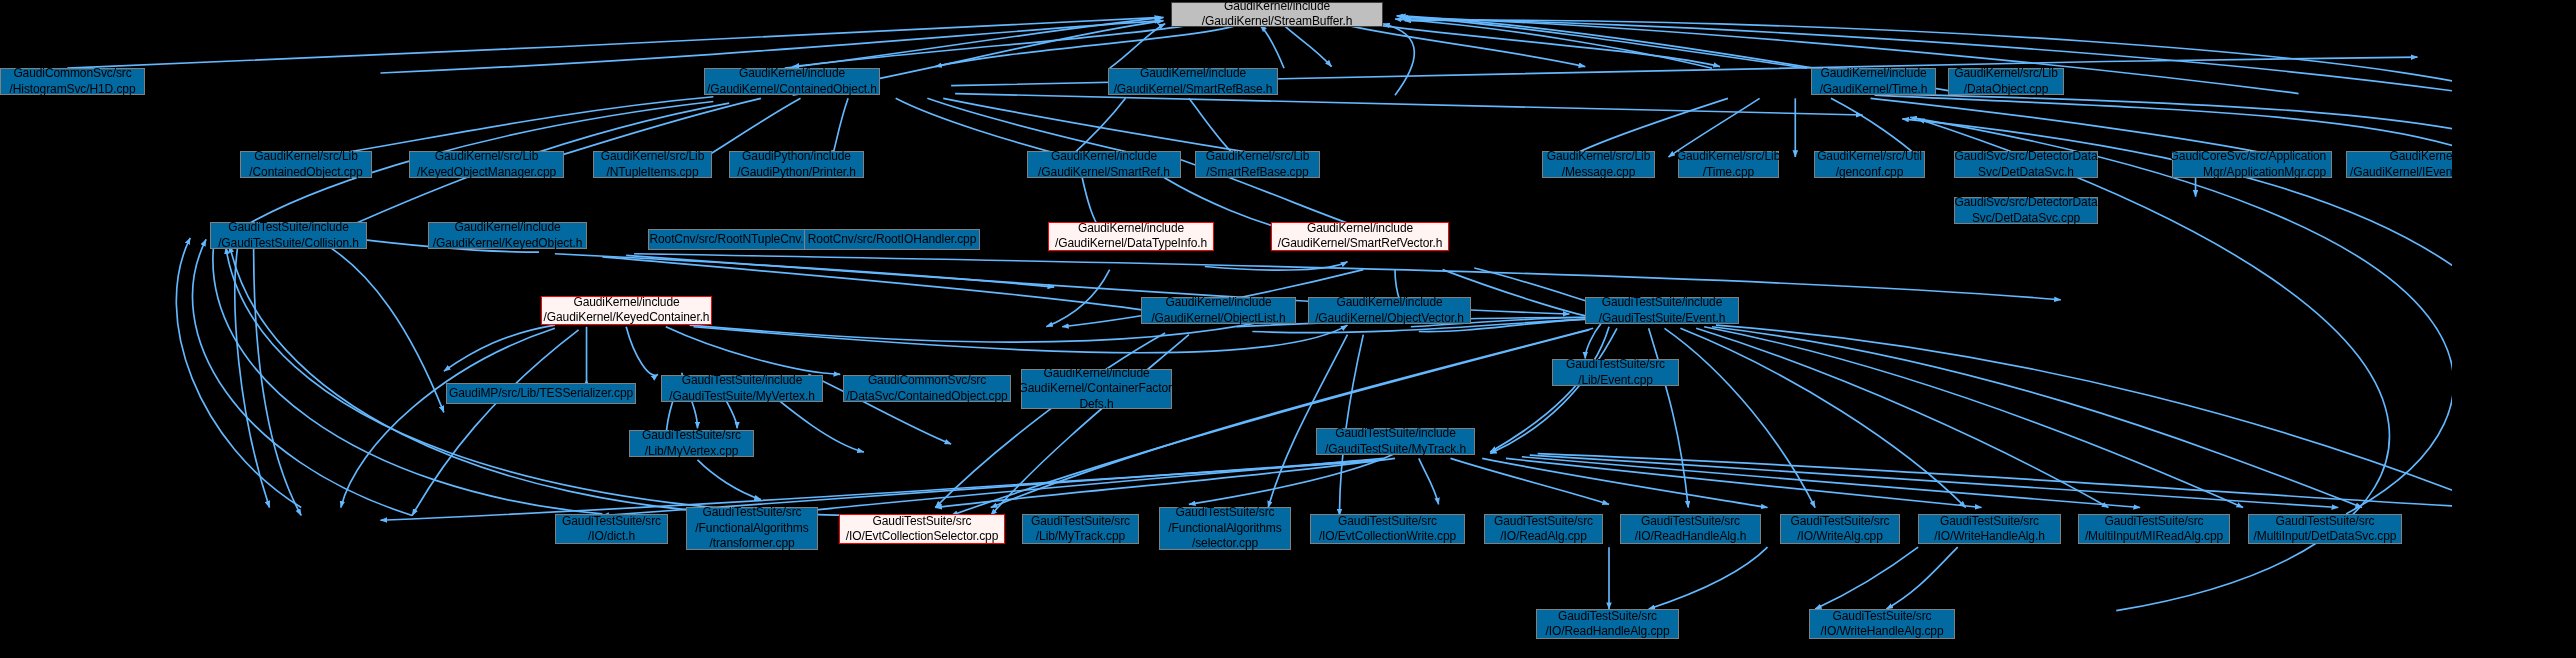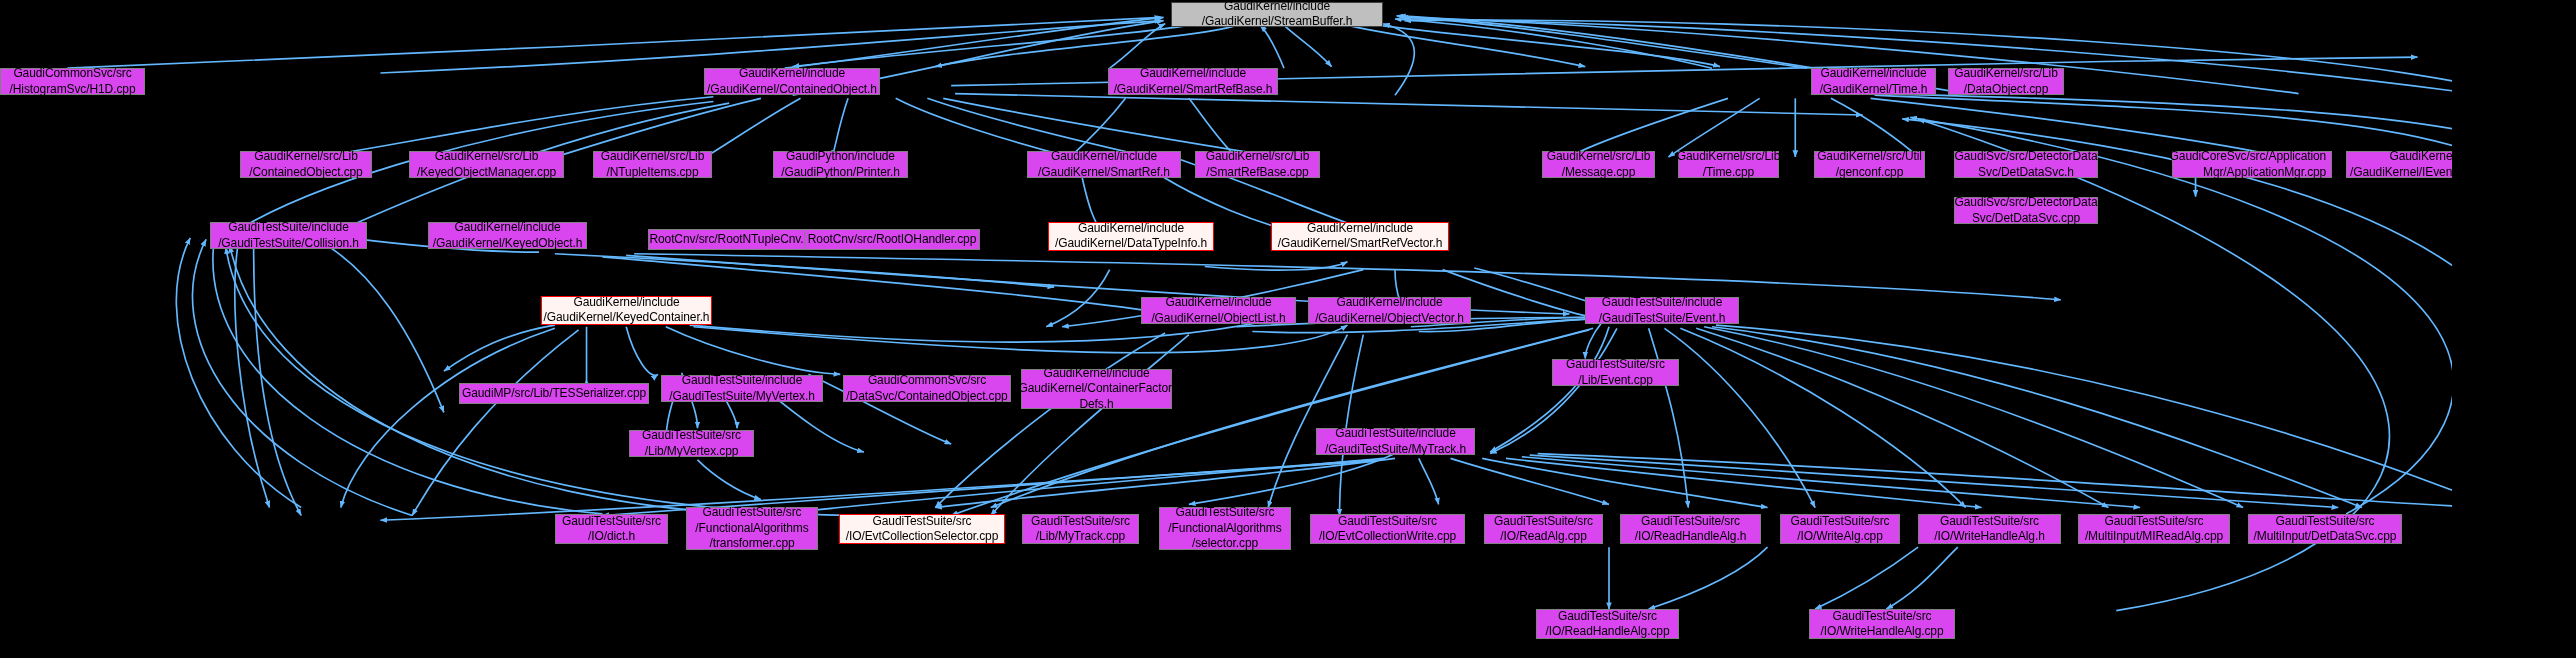--- a/index.html
+++ b/index.html
@@ -14,21 +14,21 @@
   }
   #edges{position:absolute;left:0;top:0;width:2576px;height:659px;}
   .node{
     position:absolute;
     box-sizing:border-box;
     display:flex;
     flex-direction:column;
     align-items:center;
     justify-content:center;
     text-align:center;
-    background:#d946ef;
+    background:#0369a1;
     border:0.8px solid #808080;
     color:#000000;
     font-size:12px;
     line-height:1.28;
     letter-spacing:-0.1px;
     padding:1.6px 4.8px;
     white-space:nowrap;
     z-index:5;
   }
   .node .ln{display:block;}
@@ -226,21 +226,21 @@
   <div class="node" style="left:409px;top:151px;width:155px;height:27px;">
     <span class="ln">GaudiKernel/src/Lib</span>
     <span class="ln">/KeyedObjectManager.cpp</span>
   </div>
 
   <div class="node" style="left:593px;top:151px;width:119px;height:27px;">
     <span class="ln">GaudiKernel/src/Lib</span>
     <span class="ln">/NTupleItems.cpp</span>
   </div>
 
-  <div class="node" style="left:773px;top:151px;width:135px;height:27px;text-align:center;">
+  <div class="node" style="left:729px;top:151px;width:135px;height:27px;text-align:center;">
     <span class="ln">GaudiPython/include</span>
     <span class="ln">/GaudiPython/Printer.h</span>
   </div>
 
   <div class="node" style="left:1027px;top:151px;width:154px;height:27px;">
     <span class="ln">GaudiKernel/include</span>
     <span class="ln">/GaudiKernel/SmartRef.h</span>
   </div>
 
   <div class="node" style="left:1195px;top:151px;width:125px;height:27px;">
@@ -324,21 +324,21 @@
   <div class="node" style="left:1308px;top:297px;width:163px;height:27px;">
     <span class="ln">GaudiKernel/include</span>
     <span class="ln">/GaudiKernel/ObjectVector.h</span>
   </div>
 
   <div class="node" style="left:1585px;top:297px;width:154px;height:27px;">
     <span class="ln">GaudiTestSuite/include</span>
     <span class="ln">/GaudiTestSuite/Event.h</span>
   </div>
 
-  <div class="node" style="left:459px;top:383px;width:190px;height:20.6px;">
+  <div class="node" style="left:446px;top:383px;width:190px;height:20.6px;">
     <span class="ln">GaudiMP/src/Lib/TESSerializer.cpp</span>
   </div>
 
   <div class="node" style="left:661px;top:375px;width:162px;height:27px;">
     <span class="ln">GaudiTestSuite/include</span>
     <span class="ln">/GaudiTestSuite/MyVertex.h</span>
   </div>
 
   <div class="node" style="left:843px;top:375px;width:168px;height:27px;">
     <span class="ln">GaudiCommonSvc/src</span>

